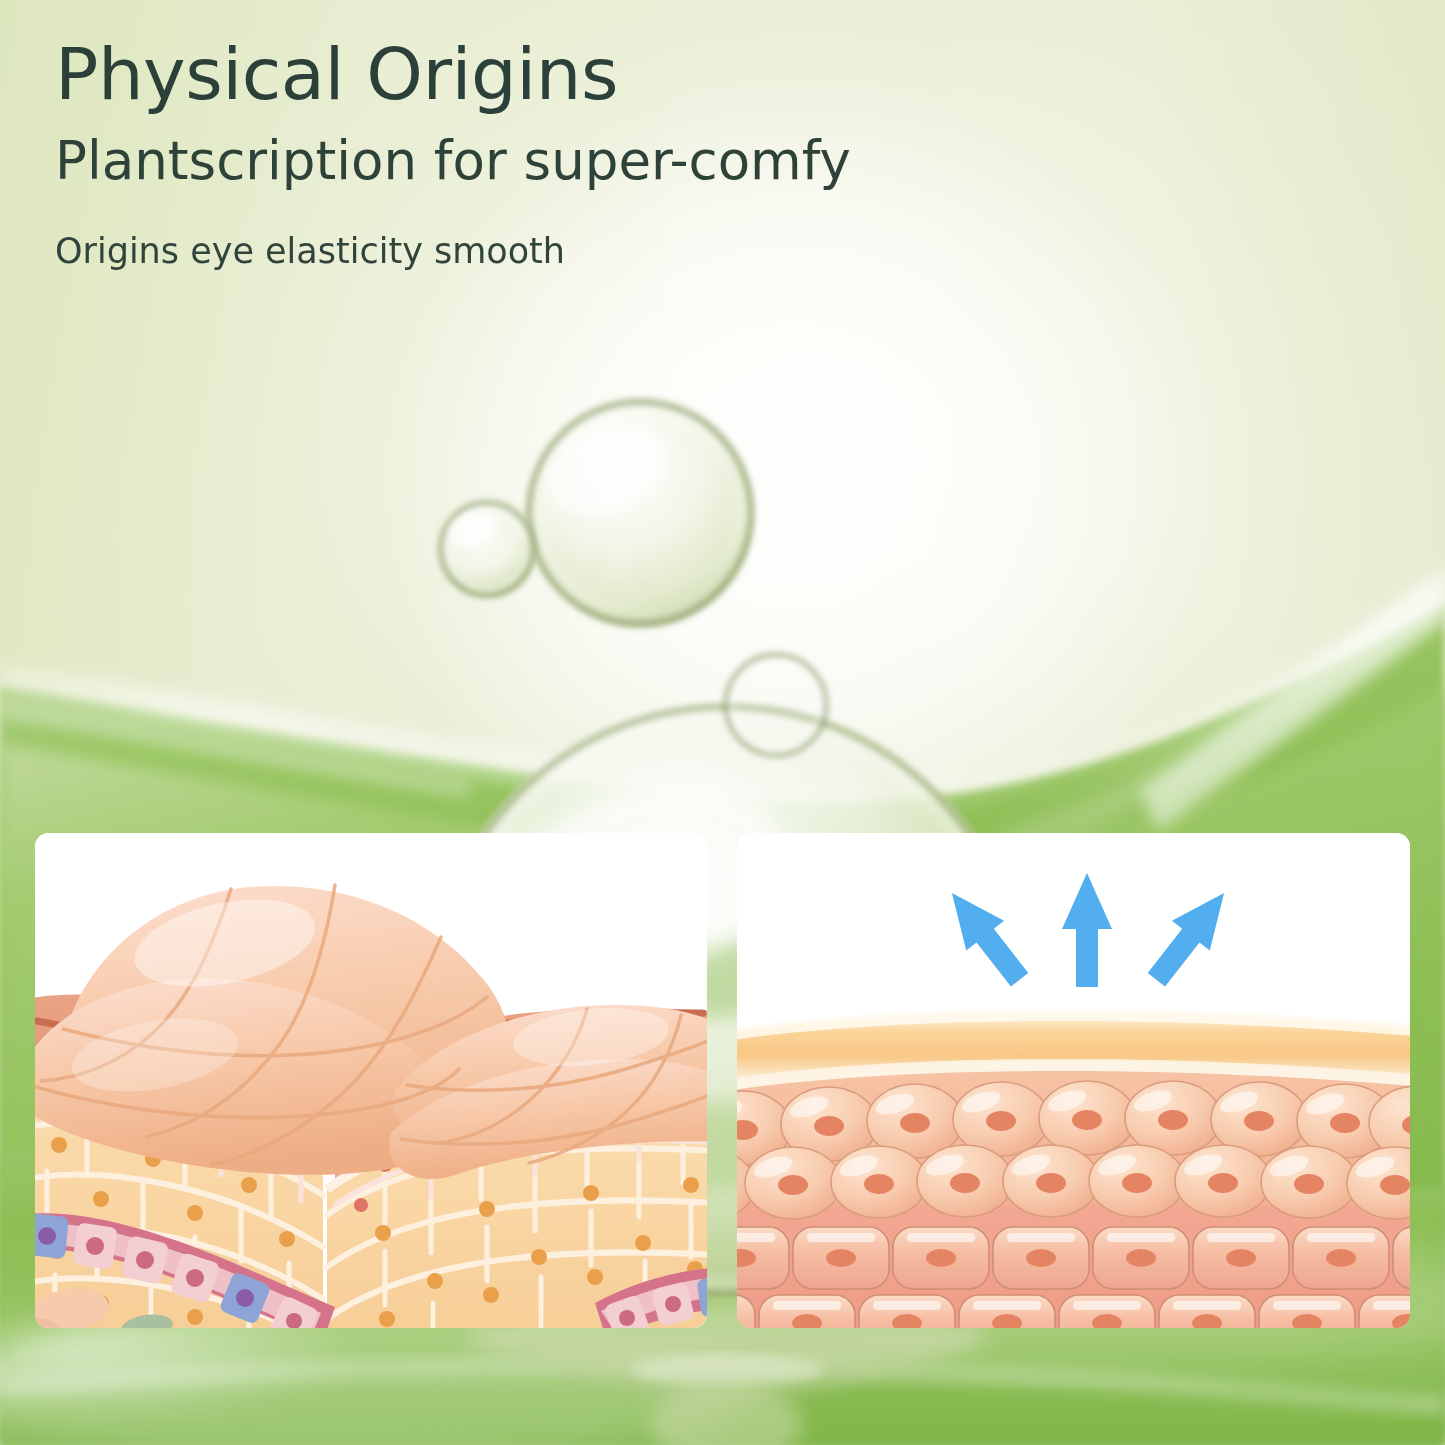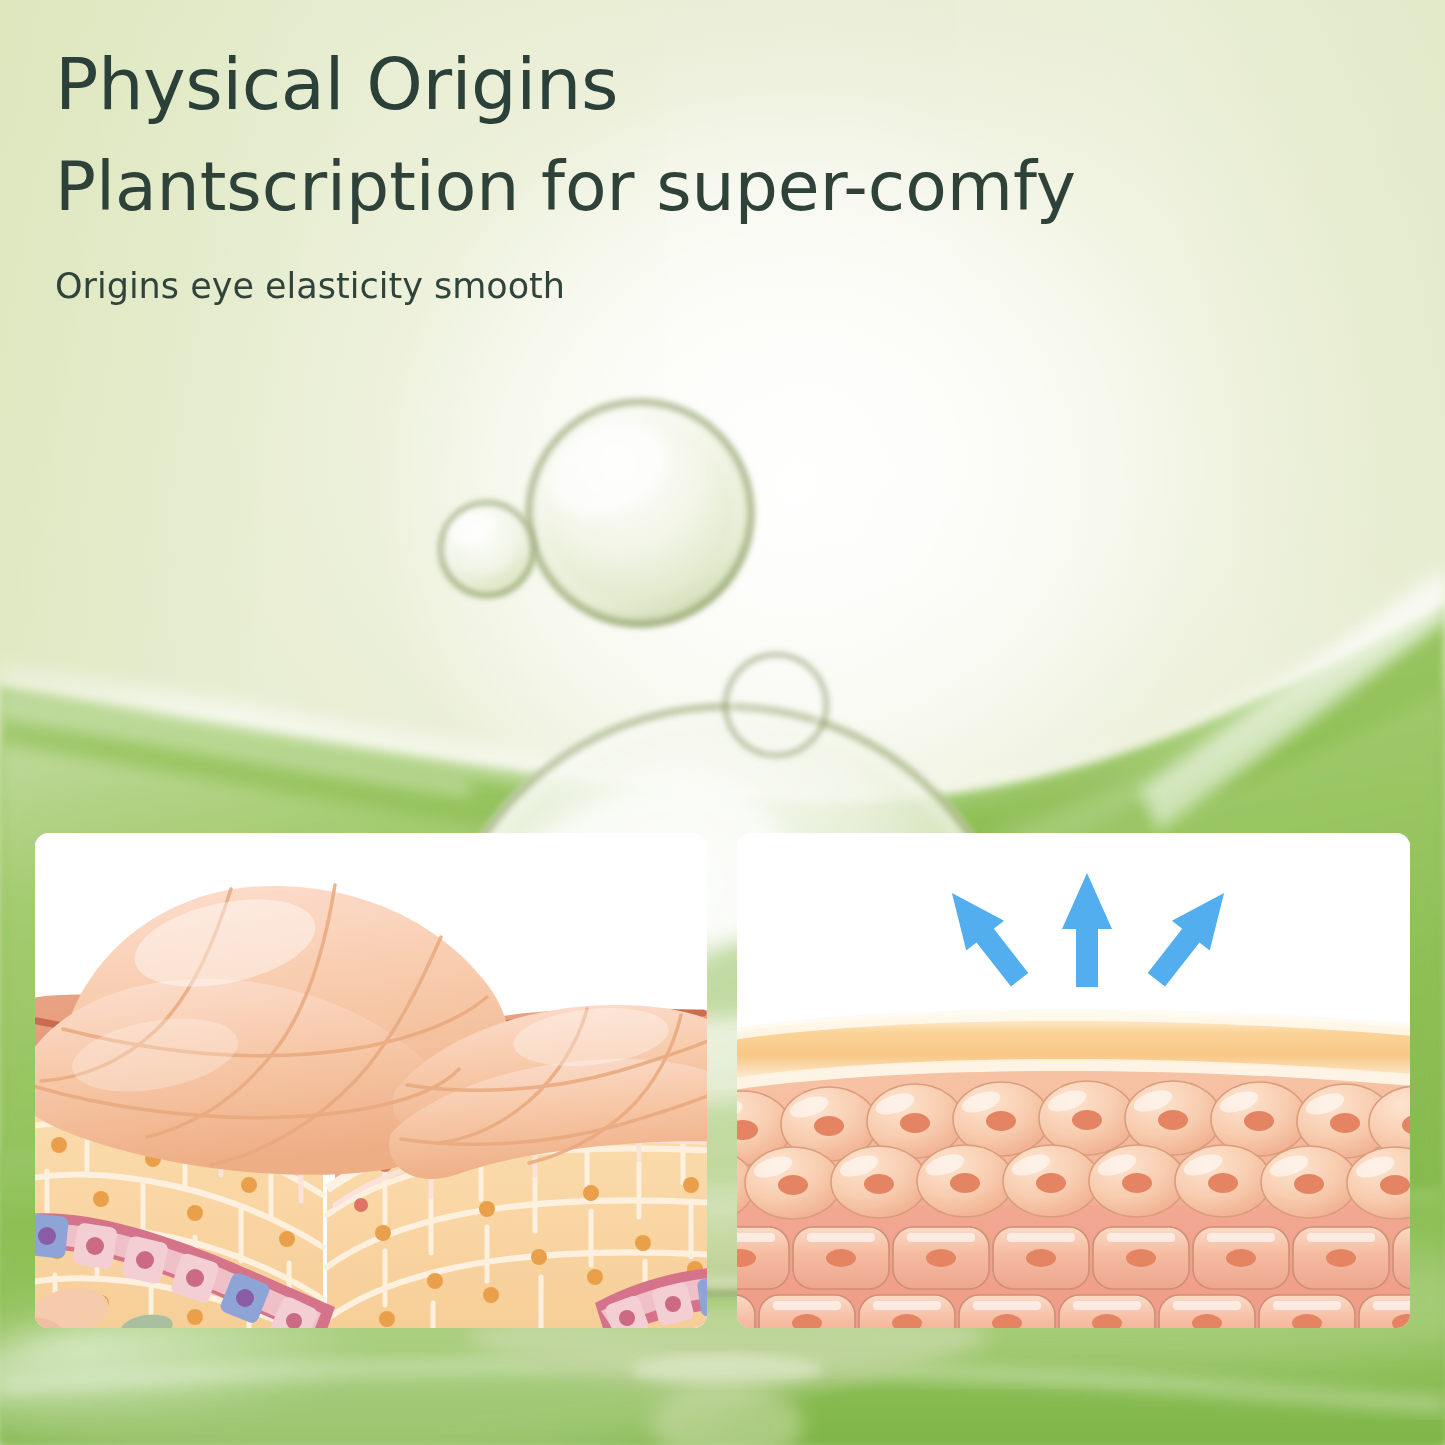--- a/index.html
+++ b/index.html
@@ -28,28 +28,28 @@
     background:linear-gradient(260deg, rgba(226,234,200,.70) 0%, rgba(240,245,224,.30) 50%, rgba(250,252,244,0) 100%);
     pointer-events:none;
   }
   .bg-glow {
     position:absolute; left:26%; top:6%; width:58%; height:56%;
     background:radial-gradient(ellipse at center, rgba(255,255,255,.92) 0%, rgba(255,255,255,.55) 40%, rgba(255,255,255,0) 72%);
     pointer-events:none;
   }
 
   
-  .headings { position:absolute; left:55px; top:46px; z-index:40; }
+  .headings { position:absolute; left:55px; top:36px; z-index:40; }
   .title {
     font-size:72px; line-height:1.08; font-weight:400;
     color:#2c403a; letter-spacing:-0.5px; white-space:nowrap;
   }
   .subtitle {
-    font-size:68px; line-height:1.1; font-weight:400;
-    color:#2e4239; margin-top:26px; white-space:nowrap;
+    font-size:53px; line-height:1.1; font-weight:400;
+    color:#2e4239; margin-top:18px; white-space:nowrap;
   }
   .tagline {
     font-size:35px; line-height:1.1; font-weight:400;
     color:#30443c; margin-top:42px; white-space:nowrap;
   }
 
   
   .gel { position:absolute; inset:0; z-index:10; pointer-events:none; }
 
   

